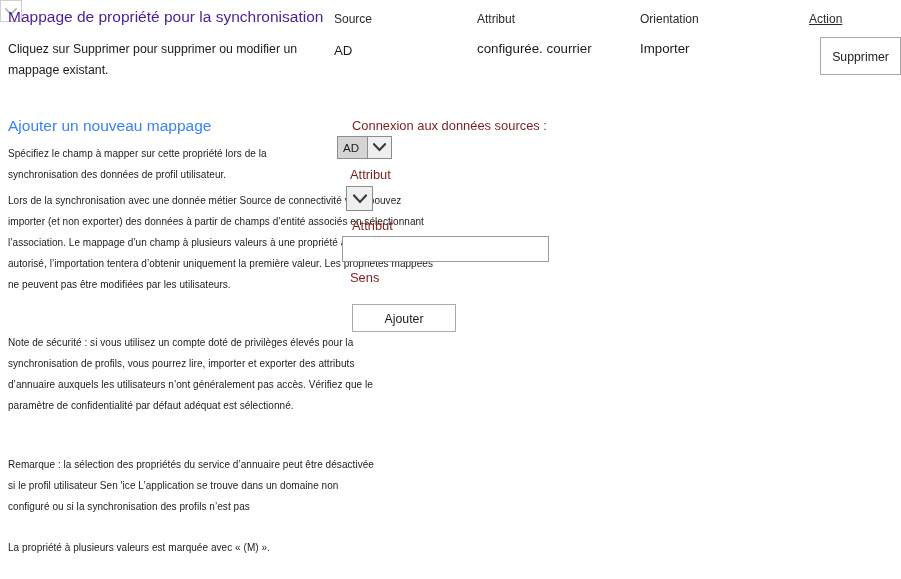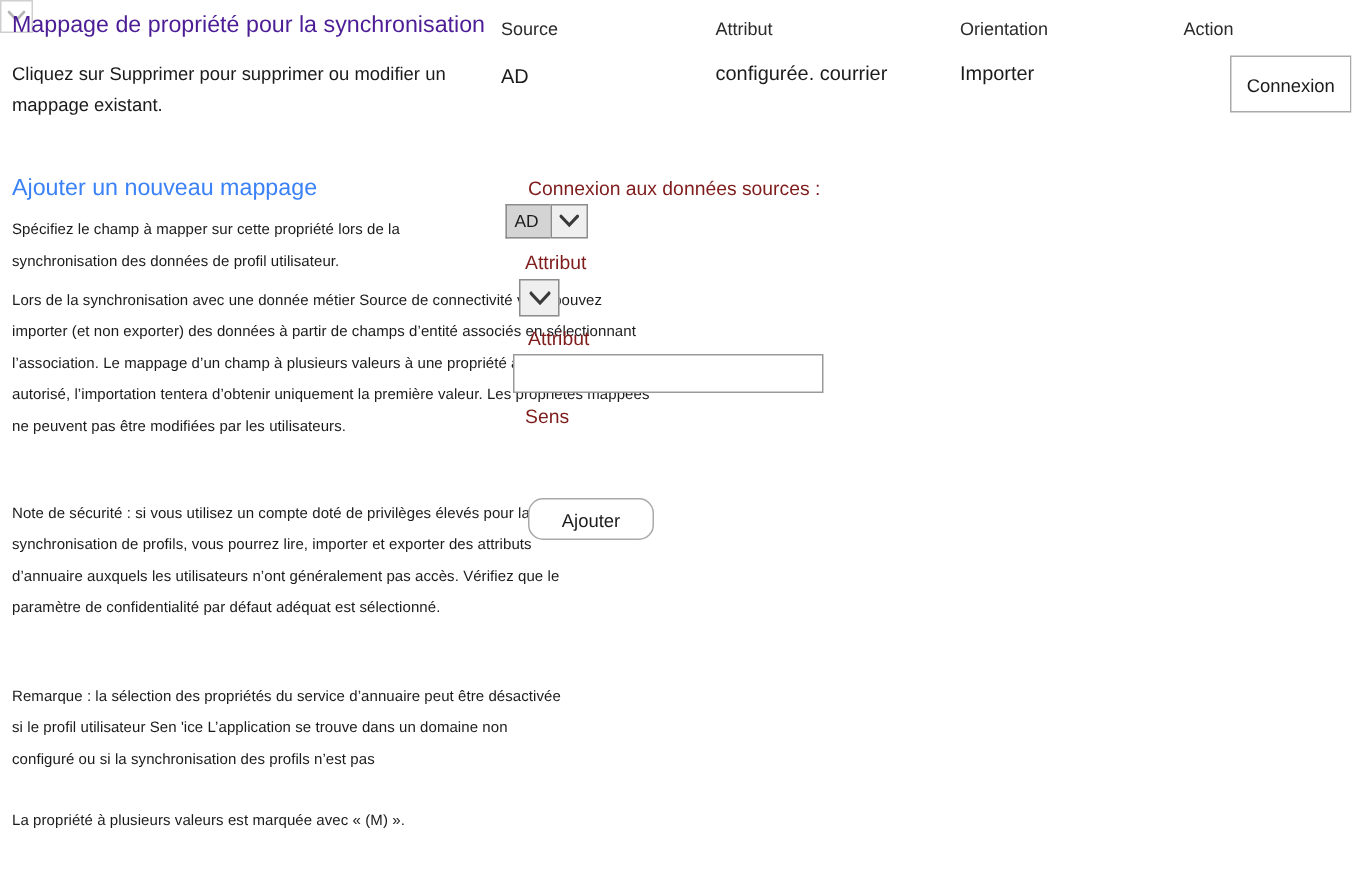--- a/index.html
+++ b/index.html
@@ -70,21 +70,21 @@
   .col-val {
     font-size: 13.3px;
     line-height: 18px;
     color: #1b1b1b;
     white-space: nowrap;
   }
 
   .th-source      { left: 334px; top: 12px; }
   .th-attribut    { left: 477px; top: 12px; }
   .th-orientation { left: 640px; top: 12px; }
-  .th-action      { left: 789px; top: 12px; }
+  .th-action      { left: 809px; top: 12px; text-decoration: underline; }
 
   .td-source      { left: 334px; top: 42px; }
   .td-attribut    { left: 477px; top: 40px; }
   .td-orientation { left: 640px; top: 40px; }
 
   
   .btn {
     position: absolute;
     background: #ffffff;
     border: 1px solid #a9a9a9;
@@ -98,25 +98,24 @@
   }
   .btn-supprimer {
     left: 820px;
     top: 37px;
     width: 81px;
     height: 38px;
     line-height: 38px;
   }
   .btn-ajouter {
     left: 352px;
-    top: 332px;
-    width: 84px;
+    top: 304px;
+    width: 104px;
     height: 28px;
     line-height: 28px;
-    border-radius: 10px;
   }
 
   
   .field-label {
     font-size: 12.9px;
     line-height: 18px;
     color: #7f1d1d;
     white-space: nowrap;
     margin-left: 20px;
   }
@@ -203,21 +202,21 @@
 
 <div class="abs col-head th-source">Source</div>
 <div class="abs col-head th-attribut">Attribut</div>
 <div class="abs col-head th-orientation">Orientation</div>
 <div class="abs col-head th-action">Action</div>
 
 <div class="abs col-val td-source">AD</div>
 <div class="abs col-val td-attribut">configurée. courrier</div>
 <div class="abs col-val td-orientation">Importer</div>
 
-<button class="btn btn-supprimer">Connexion</button>
+<button class="btn btn-supprimer">Supprimer</button>
 
 <div class="abs section-title">Ajouter un nouveau mappage</div>
 
 <div class="abs body-para p1">Spécifiez le champ à mapper sur cette propriété lors de la synchronisation des données de profil utilisateur.</div>
 <div class="abs body-para p2">Lors de la synchronisation avec une donnée métier Source de connectivité vous pouvez importer (et non exporter) des données à partir de champs d’entité associés en sélectionnant l’association. Le mappage d’un champ à plusieurs valeurs à une propriété à valeur unique est autorisé, l’importation tentera d’obtenir uniquement la première valeur. Les propriétés mappées ne peuvent pas être modifiées par les utilisateurs.</div>
 <div class="abs body-para p3">Note de sécurité : si vous utilisez un compte doté de privilèges élevés pour la synchronisation de profils, vous pourrez lire, importer et exporter des attributs d’annuaire auxquels les utilisateurs n’ont généralement pas accès. Vérifiez que le paramètre de confidentialité par défaut adéquat est sélectionné.</div>
 <div class="abs body-para p4">Remarque : la sélection des propriétés du service d’annuaire peut être désactivée si le profil utilisateur Sen 'ice L’application se trouve dans un domaine non configuré ou si la synchronisation des profils n’est pas</div>
 <div class="abs body-para p5">La propriété à plusieurs valeurs est marquée avec « (M) ».</div>
 
 <div class="abs field-label lbl-connexion">Connexion aux données sources :</div>

